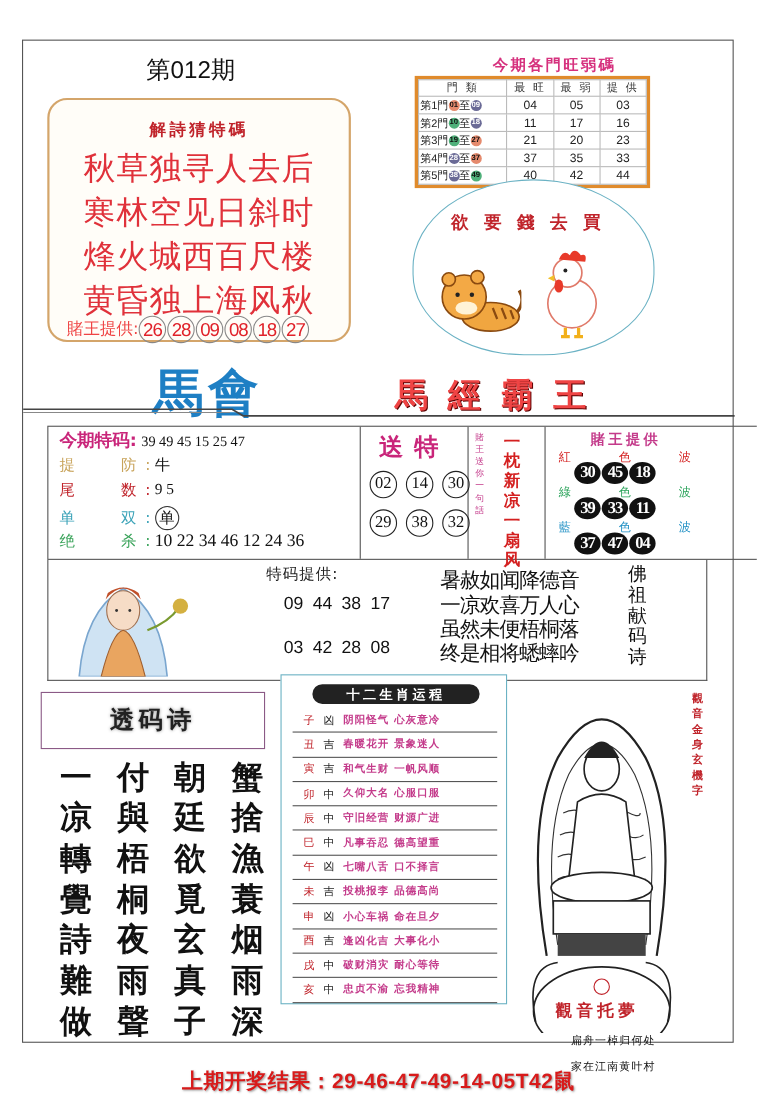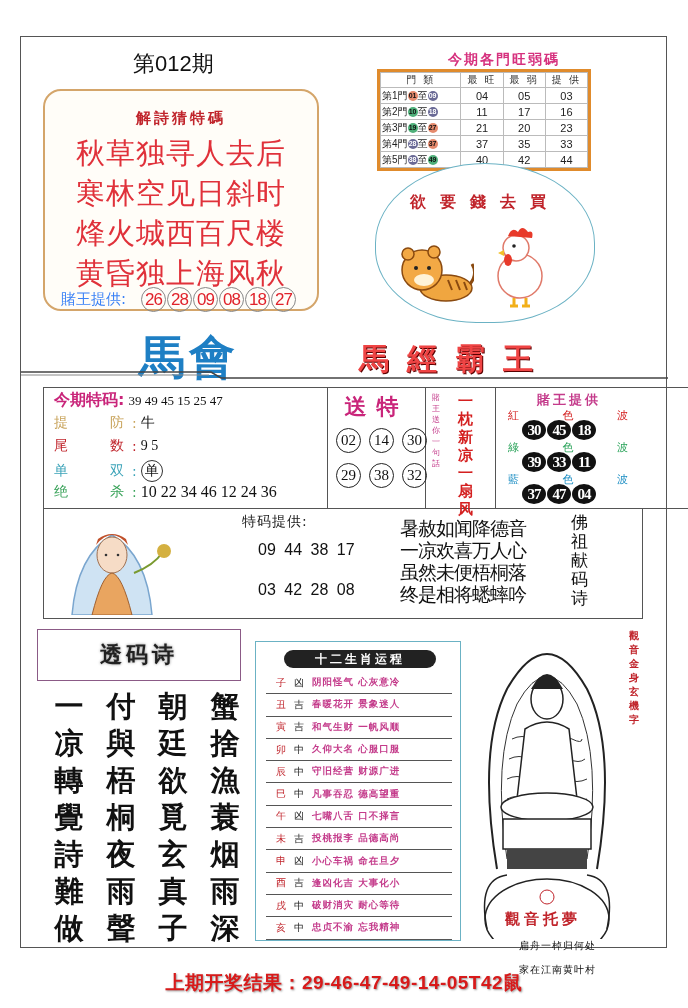--- a/index.html
+++ b/index.html
@@ -9,21 +9,21 @@
 
   
   .issue { left: 112px; top: 12px; font-size: 22px; color: #111; font-family: "Liberation Sans", sans-serif; }
 
   
   .poem-box { left: 22px; top: 52px; width: 276px; height: 222px; border: 2px solid #d4a56a; border-radius: 18px; background: #fffdf8; }
   .poem-title { position: absolute; top: 18px; width: 100%; text-align: center; color: #c0242b; font-size: 15px; font-weight: bold; letter-spacing: 3px; }
   .poem-lines { position: absolute; top: 42px; left: 0; width: 100%; text-align: center; }
   .poem-line { color: #e0313a; font-size: 29px; line-height: 40px; letter-spacing: 1px; }
   .provider { position: absolute; left: 16px; top: 196px; display: flex; align-items: center; }
-  .provider-label { color: #3b82f6; font-size: 15px; margin-right: 15px; }
+  .provider-label { color: #ef4444; font-size: 15px; margin-right: 0; }
   .circ-num { width: 25px; height: 25px; border: 1.2px solid #888; border-radius: 50%; color: #e0222a; font-size: 17px; display: flex; align-items: center; justify-content: center; margin-right: 1px; font-family: "Liberation Sans", sans-serif; letter-spacing: -1px; }
 
   
   .door-title { left: 378px; top: 14px; width: 210px; text-align: center; color: #d6317e; font-size: 14px; font-weight: bold; letter-spacing: 2px; }
   .door-table { left: 356px; top: 32px; width: 214px; border: 3px solid #e08b2c; background: #fff; }
   .door-table table { width: 100%; border-collapse: collapse; font-size: 11px; }
   .door-table th { font-weight: normal; color: #333; height: 15px; border: 1px solid #bbb; font-size: 10px; letter-spacing: 2px; }
   .door-table td { height: 16px; border: 1px solid #bbb; text-align: center; color: #222; font-family: "Liberation Sans", sans-serif; }
   .door-label { color: #c43b8b; font-size: 10px; text-align: left !important; white-space: nowrap; padding-left: 1px; }
   .ball { display: inline-block; width: 10px; height: 10px; border-radius: 50%; font-size: 7px; color: #111; line-height: 10px; text-align: center; vertical-align: middle; font-weight: bold; }
@@ -68,21 +68,21 @@
   .sp-poem { position: absolute; left: 356px; top: 8px; }
   .sp-poem-line { font-size: 19px; color: #111; line-height: 22px; font-family: "DejaVu Serif", serif; letter-spacing: -1px; }
   .sp-vert { position: absolute; left: 527px; top: 4px; width: 20px; font-size: 17px; line-height: 19px; color: #111; font-family: "DejaVu Serif", serif; }
 
   
   .tm-title-box { left: 16px; top: 592px; width: 204px; height: 52px; border: 1.5px solid #8b5a86; display: flex; align-items: center; justify-content: center; }
   .tm-title { font-size: 22px; font-weight: bold; color: #222; letter-spacing: 4px; text-shadow: 0 0 3px #888; }
   .tm-grid { left: 22px; top: 650px; display: grid; grid-template-columns: repeat(4, 52px); grid-auto-rows: 37px; }
   .tm-char { font-size: 29px; font-family: "DejaVu Serif", serif; font-weight: bold; color: #111; text-align: center; }
 
-  .zodiac-panel { left: 234px; top: 604px; width: 206px; height: 300px; border: 1.5px solid #6bb2c4; background: #fff; padding-left: 40px; }
+  .zodiac-panel { left: 234px; top: 576px; width: 206px; height: 300px; border: 1.5px solid #6bb2c4; background: #fff; padding-left: 40px; }
   .zp-title { position: absolute; left: 28px; top: 8px; width: 152px; height: 18px; background: #222; color: #fff; border-radius: 9px; text-align: center; font-size: 12px; font-weight: bold; line-height: 18px; letter-spacing: 3px; }
   .zp-rows { position: absolute; left: 10px; top: 30px; width: 186px; }
   .zp-row { height: 22.3px; border-bottom: 1.5px solid #555; display: flex; align-items: center; font-size: 10px; }
   .zp-animal { width: 28px; text-align: right; color: #c0242b; padding-right: 8px; }
   .zp-luck { width: 18px; color: #222; }
   .zp-desc { color: #c43b8b; font-weight: bold; letter-spacing: 1px; font-size: 9.5px; white-space: nowrap; }
 
   .guanyin { left: 446px; top: 592px; width: 160px; height: 310px; }
   .gy-vert { left: 608px; top: 592px; width: 14px; font-size: 10px; line-height: 14px; color: #c0242b; font-weight: bold; }
   .gy-title { left: 484px; top: 873px; font-size: 15px; font-weight: bold; color: #c0242b; letter-spacing: 4px; text-align: center; }

